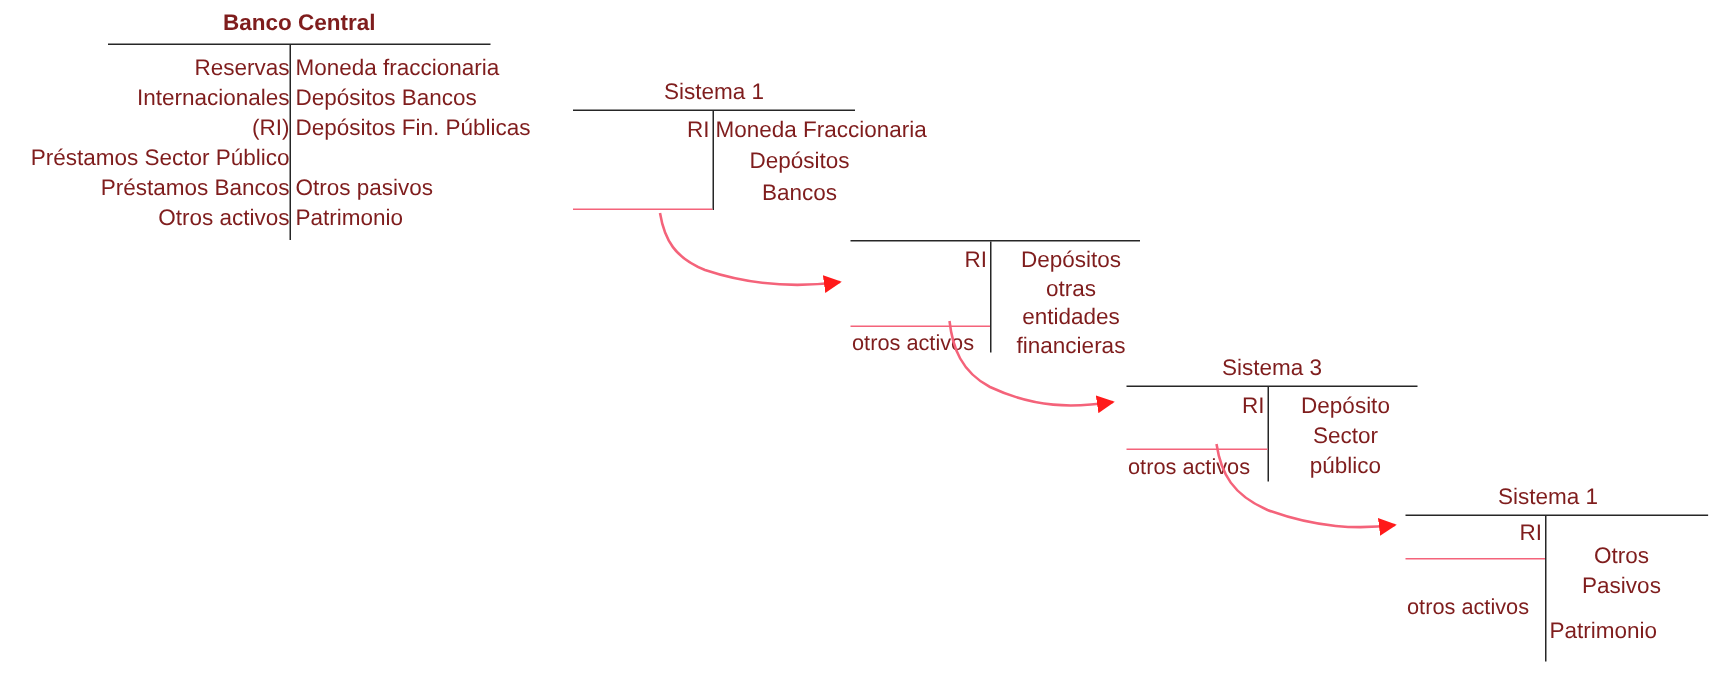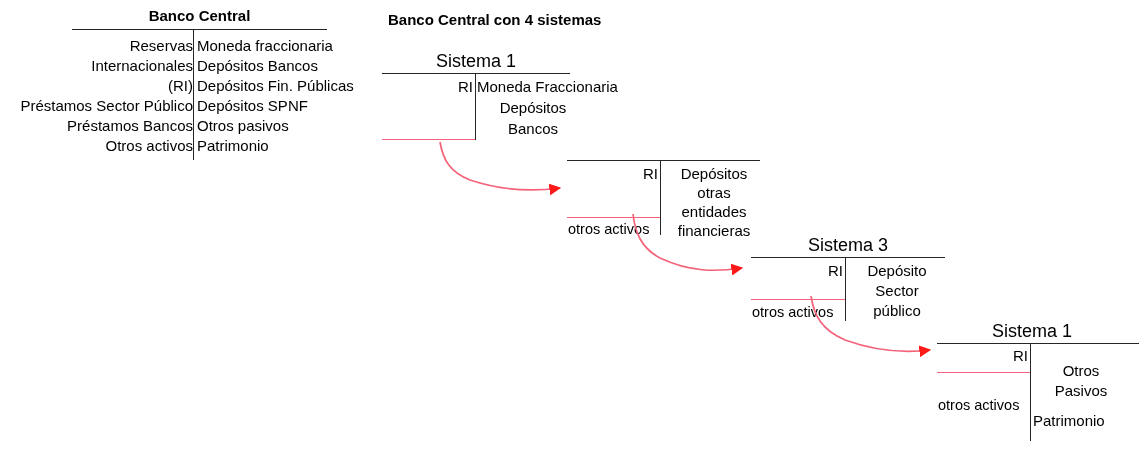--- a/index.html
+++ b/index.html
@@ -19,21 +19,21 @@
     overflow: hidden;
     background: #ffffff;
   }
 
   
   .txt {
     position: absolute;
     font-size: 15px;
     line-height: 19px;
     white-space: nowrap;
-    color: #000000;
+    color: #7f1d1d;
   }
   .txt.small { font-size: 14.5px; }
   .bold { font-weight: bold; }
   .ralign { text-align: right; }
   .calign { text-align: center; }
 
   
   .hrule {
     position: absolute;
     height: 0;
@@ -63,46 +63,44 @@
   .bc-right { left: 197px; }
 
   
   #arrows {
     position: absolute;
     left: 0; top: 0;
     width: 1139px; height: 450px;
     pointer-events: none;
   }
 
-  .sys-title { font-size: 18px; }
+  .sys-title { font-size: 15px; }
 </style>
 </head>
 <body>
 
 <div id="canvas">
 
   <div class="txt bold calign" id="bc-title">Banco Central</div>
   <div class="hrule" id="bc-head-rule"></div>
   <div class="vrule" id="bc-divider"></div>
 
   <div class="txt ralign bc-left" style="top:36px;">Reservas</div>
   <div class="txt ralign bc-left" style="top:56px;">Internacionales</div>
   <div class="txt ralign bc-left" style="top:76px;">(RI)</div>
   <div class="txt ralign bc-left" style="top:96px;">Préstamos Sector Público</div>
   <div class="txt ralign bc-left" style="top:116px;">Préstamos Bancos</div>
   <div class="txt ralign bc-left" style="top:136px;">Otros activos</div>
 
   <div class="txt bc-right" style="top:36px;">Moneda fraccionaria</div>
   <div class="txt bc-right" style="top:76px;">Depósitos Fin. Públicas</div>
   <div class="txt bc-right" style="top:56px;">Depósitos Bancos</div>
-  <div class="txt bc-right" style="top:96px;">Depósitos SPNF</div>
   <div class="txt bc-right" style="top:116px;">Otros pasivos</div>
   <div class="txt bc-right" style="top:136px;">Patrimonio</div>
 
-  <div class="txt bold" style="left:388px; top:10px;">Banco Central con 4 sistemas</div>
 
   <div class="txt sys-title calign" style="left:382px; top:52px; width:188px;">Sistema 1</div>
   <div class="hrule" style="left:382px; top:73px; width:188px;"></div>
   <div class="vrule" style="left:475px; top:74px; height:66px;"></div>
   <div class="redrule" style="left:382px; top:139px; width:93px;"></div>
   <div class="txt ralign" style="left:415px; top:77px; width:58px;">RI</div>
   <div class="txt" style="left:477px; top:77px;">Moneda Fraccionaria</div>
   <div class="txt calign" style="left:477px; top:98px; width:112px;">Depósitos</div>
   <div class="txt calign" style="left:477px; top:119px; width:112px;">Bancos</div>
 

